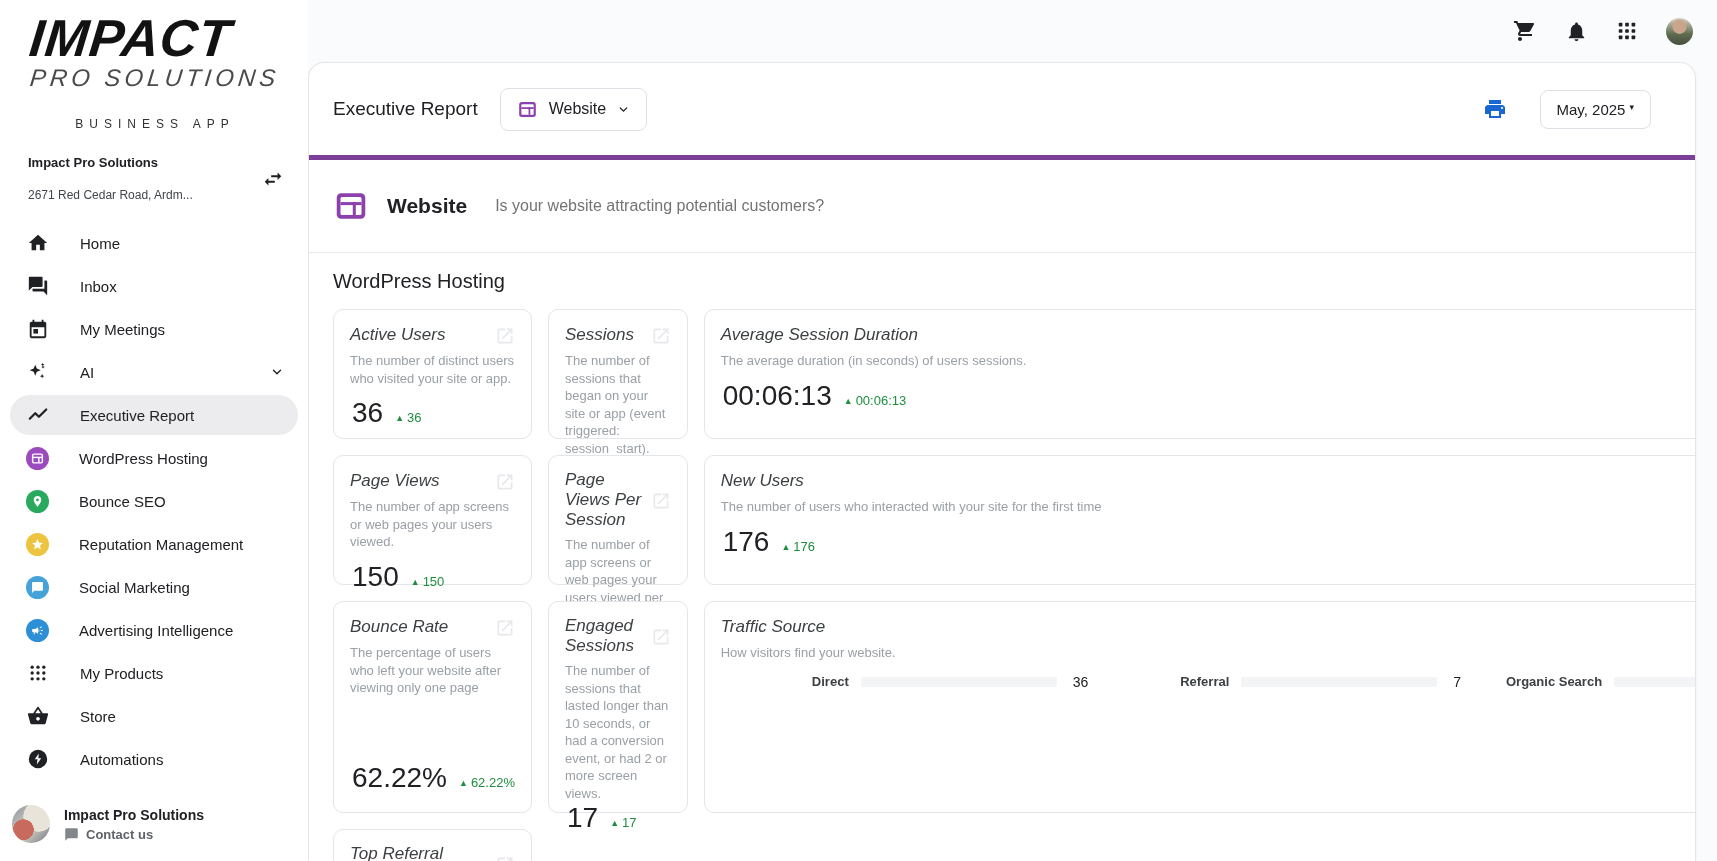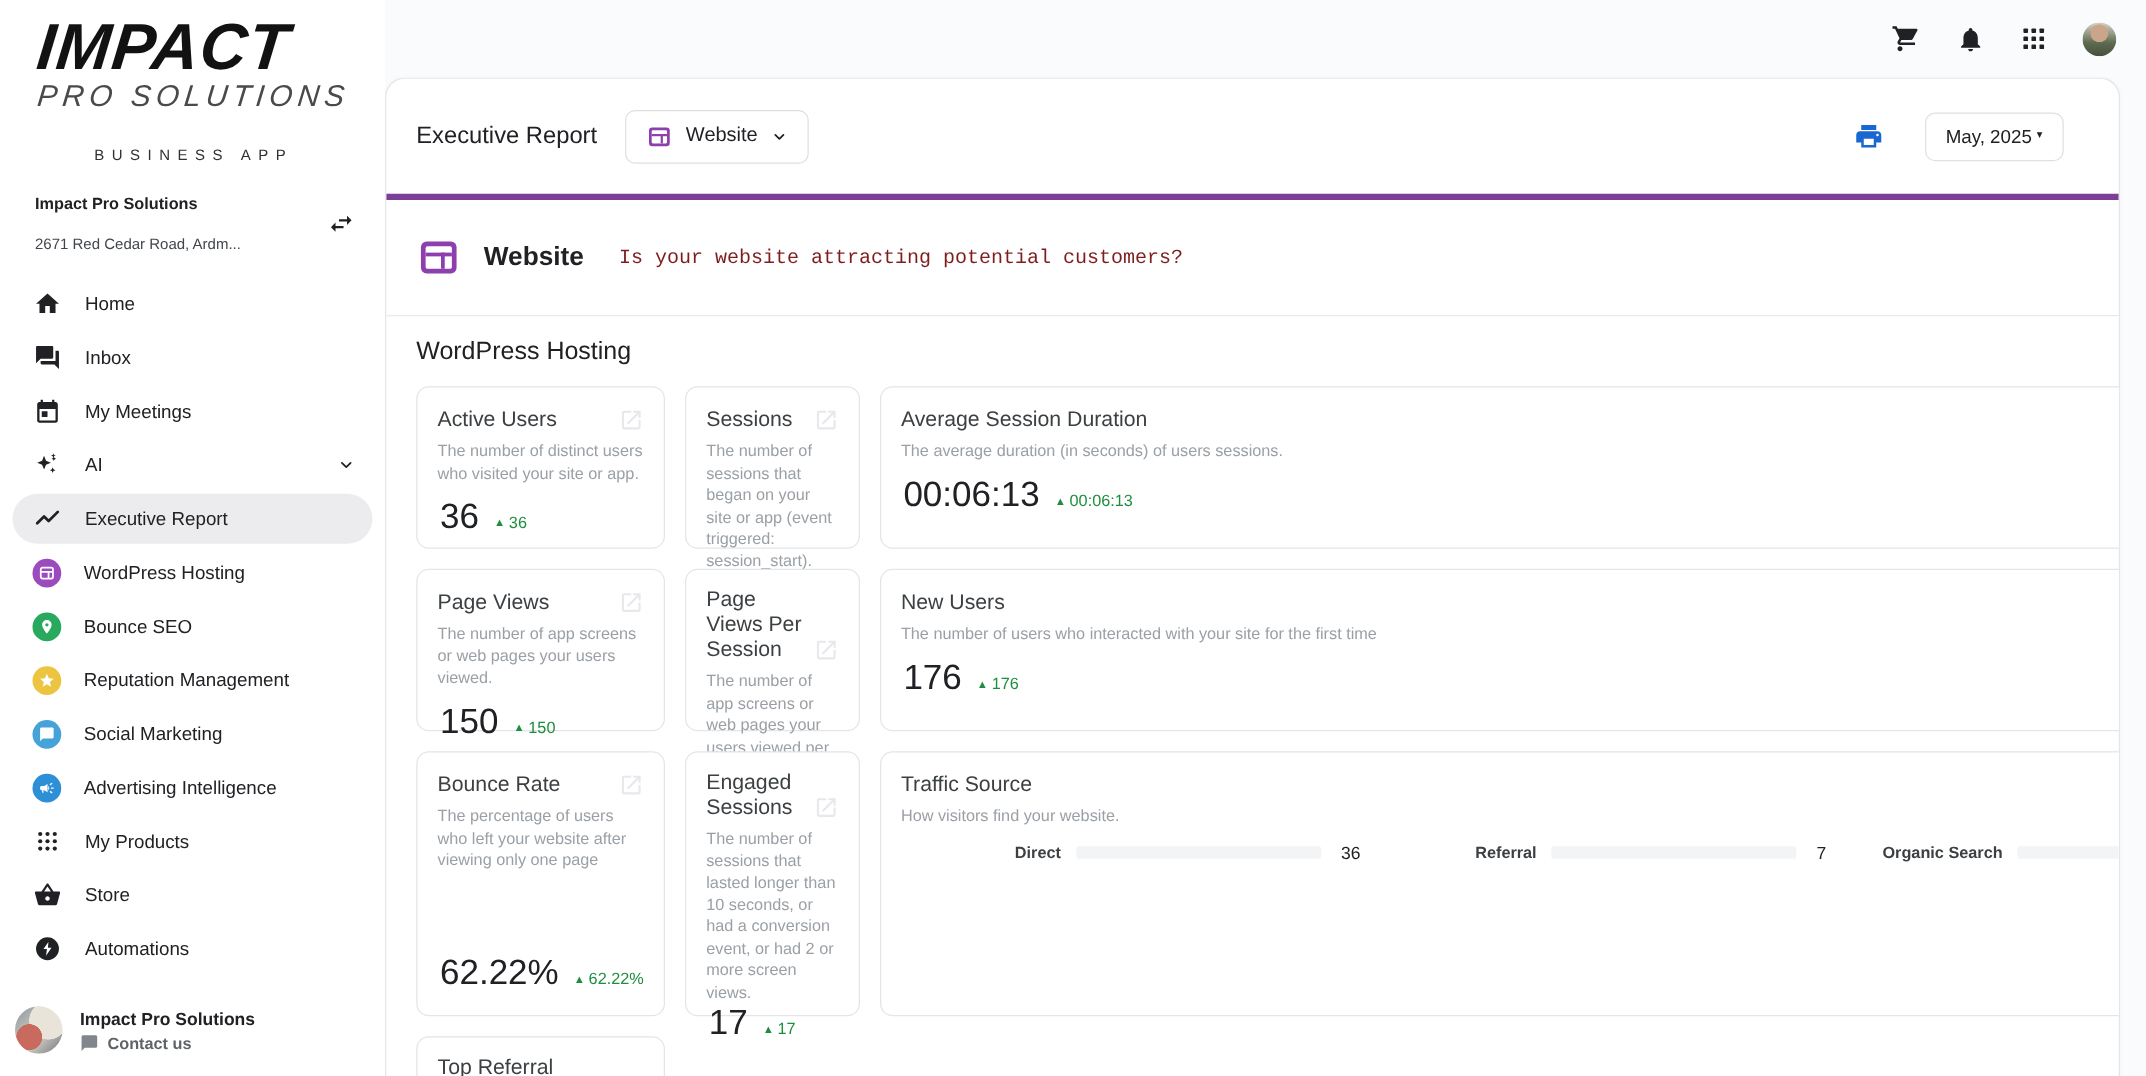--- a/index.html
+++ b/index.html
@@ -16,21 +16,21 @@
   .logo-block{padding:12px 28px 0 30px;}
   .logo-line1{font-size:52px;font-weight:800;font-style:italic;letter-spacing:1px;line-height:1.0;color:#121212;transform:skewX(-6deg);}
   .logo-line2{font-size:24px;font-weight:300;font-style:italic;letter-spacing:4px;color:#4a4a4a;line-height:1.1;margin-top:1px;transform:skewX(-6deg);}
   .logo-line3{font-size:12px;letter-spacing:6px;color:#2f3134;text-align:center;margin:26px 0 0 0;}
   .account-row{display:flex;align-items:center;padding:24px 22px 6px 28px;}
   .account-info{flex:1;min-width:0;}
   .account-name{font-size:13px;font-weight:700;color:#202124;}
   .account-address{font-size:12px;color:#41464c;margin-top:18px;white-space:nowrap;overflow:hidden;}
   .swap-btn{width:26px;height:26px;display:flex;align-items:center;justify-content:center;cursor:pointer;color:#202124;flex:none;}
   .nav{margin-top:12px;}
-  .nav-item{display:flex;align-items:center;height:40px;margin:3px 10px;padding:0 14px 0 16px;border-radius:20px;cursor:pointer;font-size:15px;color:#202124;gap:18px;}
+  .nav-item{display:flex;align-items:center;height:40px;margin:3px 10px;padding:0 14px 0 16px;border-radius:20px;cursor:pointer;font-size:15px;color:#202124;gap:30px;}
   .nav-item.active{background:#ececee;}
   .nav-ic{width:24px;height:24px;display:flex;align-items:center;justify-content:center;flex:none;}
   .badge{width:23px;height:23px;border-radius:50%;display:flex;align-items:center;justify-content:center;flex:none;}
   .nav-chevron{margin-left:auto;color:#202124;display:flex;}
   .side-footer{margin-top:auto;display:flex;align-items:center;gap:14px;padding:14px 16px 18px 12px;}
   .side-avatar{width:38px;height:38px;border-radius:50%;flex:none;background:
       radial-gradient(circle at 30% 65%, #c96a5f 0 28%, transparent 29%),
       radial-gradient(circle at 70% 30%, #e9e4da 0 40%, transparent 41%),
       linear-gradient(135deg,#8d949c 0%,#d8d3c9 55%,#6f747b 100%);}
   .side-company{font-size:14px;font-weight:700;color:#202124;}
@@ -49,29 +49,29 @@
   .report-title{font-size:19px;font-weight:500;color:#202124;}
   .section-select{margin-left:22px;display:flex;align-items:center;gap:11px;border:1px solid #dde0e4;border-radius:8px;padding:10px 16px;cursor:pointer;background:#fff;}
   .section-select .lbl{font-size:16px;color:#202124;}
   .header-right{margin-left:auto;display:flex;align-items:center;gap:32px;}
   .print-btn{width:26px;height:26px;display:flex;align-items:center;justify-content:center;cursor:pointer;color:var(--print-blue);}
   .period-btn{border:1px solid #dde0e4;border-radius:8px;padding:10px 16px;font-size:15px;color:#202124;cursor:pointer;background:#fff;display:flex;align-items:flex-start;gap:4px;}
   .period-caret{font-size:9px;line-height:10px;margin-top:1px;}
   .purple-rule{height:5px;background:var(--accent-purple);}
   .banner{display:flex;align-items:center;gap:18px;padding:28px 24px;border-bottom:1px solid #e8eaed;}
   .banner-title{font-size:21px;font-weight:700;color:#202124;}
-  .banner-sub{font-size:16px;color:#7f1d1d;margin-left:10px;font-family:Liberation Mono, monospace;}
+  .banner-sub{font-size:16px;color:#737373;margin-left:10px;}
 
   .content{padding:16px 24px 0 24px;}
   .section-title{font-size:20px;font-weight:500;color:#202124;line-height:24px;margin-bottom:16px;}
   .grid{display:grid;grid-template-columns:repeat(3,1fr);gap:16px;}
   .card{border:1px solid #e3e5e8;border-radius:10px;background:#fff;padding:14px 16px;display:flex;flex-direction:column;position:relative;}
   .h-sm{height:130px;}
   .h-lg{height:212px;}
-  .card-head{display:flex;align-items:flex-end;}
+  .card-head{display:flex;align-items:center;font-style:italic;}
   .card-title{font-size:17px;color:#3c4043;flex:1;}
   .ext-icon{width:20px;height:20px;color:#e6e8ec;cursor:pointer;flex:none;margin-top:2px;}
   .card-desc{font-size:13px;color:#9aa0a6;line-height:1.35;margin-top:6px;}
   .value-row{display:flex;align-items:baseline;margin-top:10px;}
   .value-row.bottom{margin-top:auto;padding-bottom:4px;}
   .metric-value{font-size:28px;color:#202124;margin-left:2px;}
   .delta{display:flex;align-items:baseline;margin-left:12px;color:var(--delta-green);font-size:13px;}
   .delta .tri{font-size:9px;margin-right:3px;transform:translateY(-1px);}
 
   

